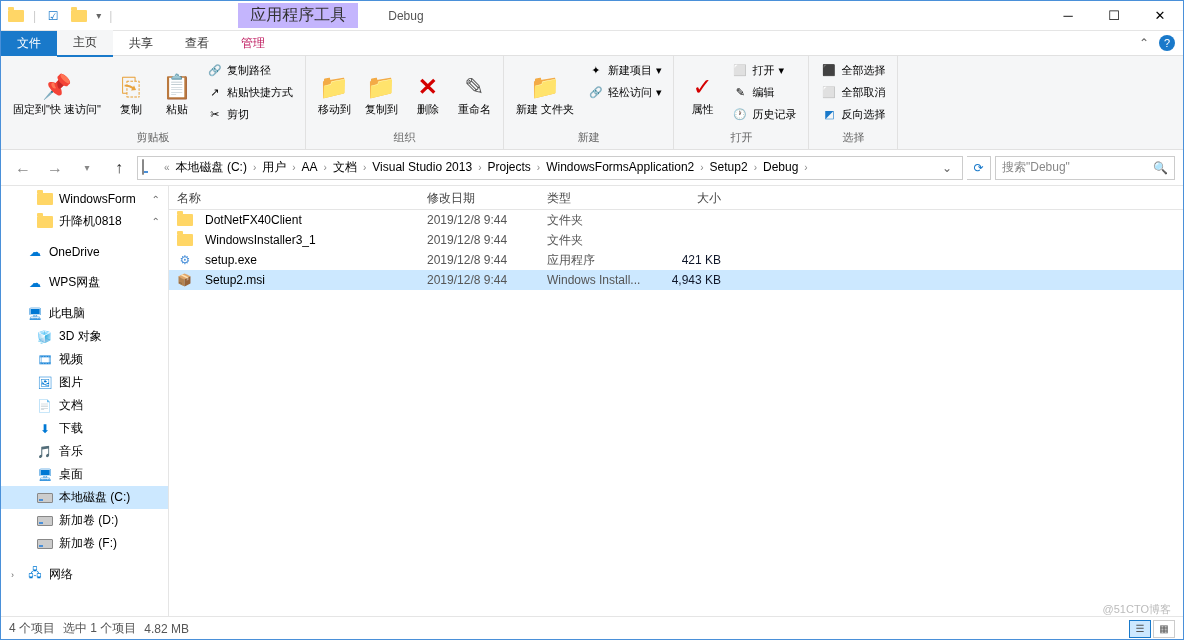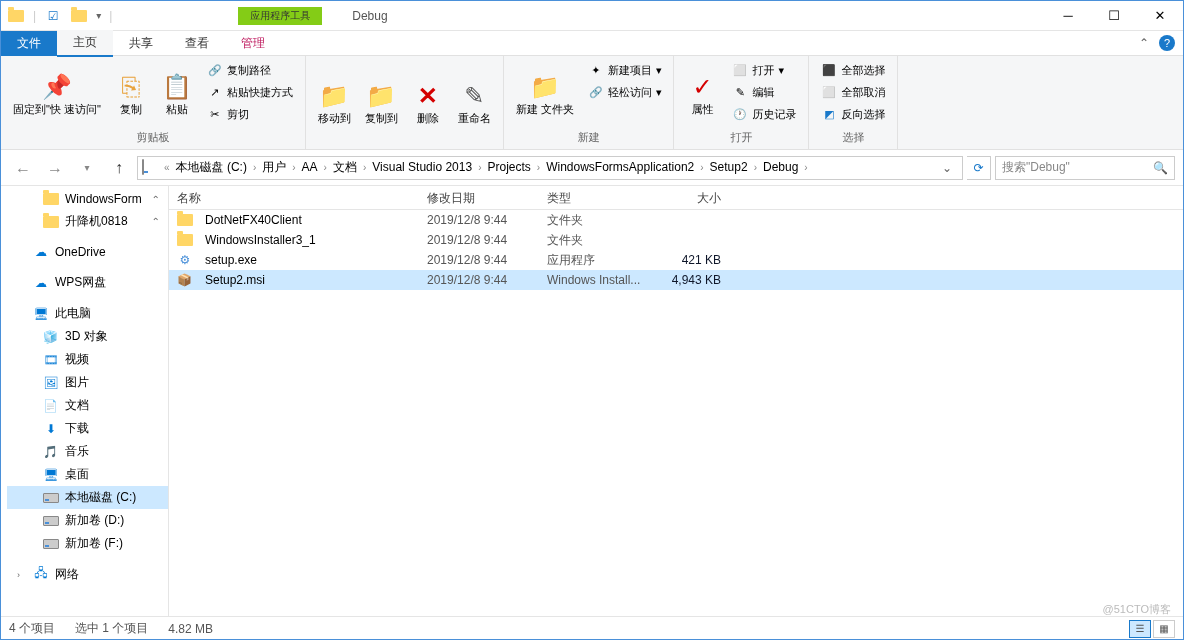--- a/index.html
+++ b/index.html
@@ -3,21 +3,21 @@
 <meta charset="utf-8">
 <style>
 * { box-sizing: border-box; margin: 0; padding: 0; font-family: "Microsoft YaHei", "Segoe UI", sans-serif; }
 body { background: #fff; width: 1184px; height: 640px; overflow: hidden; border: 1px solid #4a90d9; position: relative; }
 
 
 .titlebar { height: 30px; display: flex; align-items: center; background: #fff; border-bottom: 1px solid #e5e5e5; font-size: 12px; }
 .titlebar .qat { display: flex; align-items: center; padding: 0 6px; gap: 8px; }
 .titlebar .qat-icon { width: 18px; height: 18px; display: flex; align-items: center; justify-content: center; }
 .titlebar .title-section { display: flex; align-items: center; gap: 30px; margin-left: 120px; }
-.titlebar .context-tab { background: #84cc16; padding: 2px 12px; font-size: 10px; color: #333; }
+.titlebar .context-tab { background: #c4b5fd; padding: 2px 12px; font-size: 16px; color: #333; }
 .titlebar .window-title { color: #555; }
 .titlebar .window-controls { margin-left: auto; display: flex; }
 .titlebar .window-controls div { width: 46px; height: 30px; display: flex; align-items: center; justify-content: center; font-size: 13px; cursor: pointer; }
 
 
 .ribbon-tabs { height: 25px; display: flex; align-items: center; border-bottom: 1px solid #e1e1e1; font-size: 12px; }
 .ribbon-tab { padding: 4px 16px; cursor: pointer; color: #333; }
 .ribbon-tab.file { background: #1979ca; color: #fff; }
 .ribbon-tab.active { background: #f5f6f7; border-bottom: 2px solid #1979ca; }
 .ribbon-tab.context { color: #be185d; }
@@ -45,21 +45,21 @@
 .breadcrumb-box .sep { color: #888; padding: 0 4px; font-size: 10px; }
 .breadcrumb-box .crumb { cursor: pointer; padding: 0 2px; }
 .breadcrumb-box .dd { margin-left: auto; color: #666; padding: 0 6px; cursor: pointer; }
 .refresh-btn { width: 24px; height: 24px; border: 1px solid #ccc; border-left: none; display: flex; align-items: center; justify-content: center; cursor: pointer; color: #1979ca; }
 .search-box { width: 180px; height: 24px; border: 1px solid #ccc; display: flex; align-items: center; padding: 0 6px; background: #fff; color: #888; }
 .search-box .sicon { margin-left: auto; }
 
 
 .main { display: flex; height: 430px; }
 .navpane { width: 168px; border-right: 1px solid #e5e5e5; overflow-y: auto; font-size: 12px; padding: 2px 0; }
-.nav-item { display: flex; align-items: center; gap: 6px; padding: 3px 8px 3px 24px; cursor: pointer; white-space: nowrap; margin-left: 6px; }
+.nav-item { display: flex; align-items: center; gap: 6px; padding: 3px 8px 3px 24px; cursor: pointer; white-space: nowrap; }
 .nav-item.root { padding-left: 10px; }
 .nav-item.sub { padding-left: 36px; }
 .nav-item.selected { background: #cce8ff; }
 .nav-item .nicon { width: 16px; height: 16px; display: flex; align-items: center; justify-content: center; flex-shrink: 0; }
 .nav-item .expand { width: 10px; font-size: 9px; color: #666; }
 .nav-spacer { height: 8px; }
 
 .content { flex: 1; overflow: auto; }
 .col-headers { display: flex; height: 24px; border-bottom: 1px solid #e5e5e5; font-size: 12px; color: #444; position: sticky; top: 0; background: #fff; }
 .col-headers div { padding: 4px 8px; }
@@ -69,21 +69,21 @@
 .col-size { width: 70px; text-align: right; }
 
 .file-row { display: flex; height: 20px; align-items: center; font-size: 12px; cursor: pointer; }
 .file-row.selected { background: #cce8ff; }
 .file-row .col-name { display: flex; align-items: center; gap: 12px; padding-left: 8px; }
 .file-row .ficon { width: 16px; height: 16px; display: flex; align-items: center; justify-content: center; flex-shrink: 0; }
 .file-row .col-date, .file-row .col-type { color: #555; padding-left: 8px; }
 .file-row .col-size { color: #0f172a; padding-right: 8px; }
 
 
-.statusbar { height: 24px; border-top: 1px solid #e5e5e5; display: flex; align-items: center; padding: 0 8px; font-size: 12px; color: #555; gap: 20px; }
+.statusbar { height: 24px; border-top: 1px solid #e5e5e5; display: flex; align-items: center; padding: 0 8px; font-size: 12px; color: #555; gap: 8px; }
 .statusbar .views { margin-left: auto; display: flex; gap: 2px; }
 .statusbar .view-btn { width: 22px; height: 18px; border: 1px solid #ccc; display: flex; align-items: center; justify-content: center; cursor: pointer; font-size: 10px; }
 .statusbar .view-btn.active { background: #cce8ff; border-color: #1979ca; }
 
 .watermark { position: absolute; bottom: 22px; right: 12px; color: #bbb; font-size: 11px; }
 
 
 .folder-icon { width: 16px; height: 12px; background: #ffd666; border-radius: 1px; position: relative; }
 .folder-icon::before { content: ''; position: absolute; top: -3px; left: 0; width: 6px; height: 3px; background: #ffd666; border-radius: 1px 1px 0 0; }
 .disk-icon { width: 16px; height: 10px; background: #ccc; border: 1px solid #888; border-radius: 1px; position: relative; }
@@ -172,20 +172,21 @@
         </div>
       <div class="ribbon-btn-large">
           <div class="icn" style="color:#d40000;font-weight:bold">✕</div>
           <div class="lbl">删除</div>
         </div>
       <div class="ribbon-btn-large">
           <div class="icn" style="color:#555">✎</div>
           <div class="lbl">重命名</div>
         </div>
     </div>
+    <div class="ribbon-group-label">组织</div>
   </div>
 
   <div class="ribbon-group">
     <div class="ribbon-controls">
       <div class="ribbon-btn-large">
           <div class="icn" style="color:#e8a33d">📁</div>
           <div class="lbl">新建
 文件夹</div>
         </div>
       <div class="ribbon-col">

